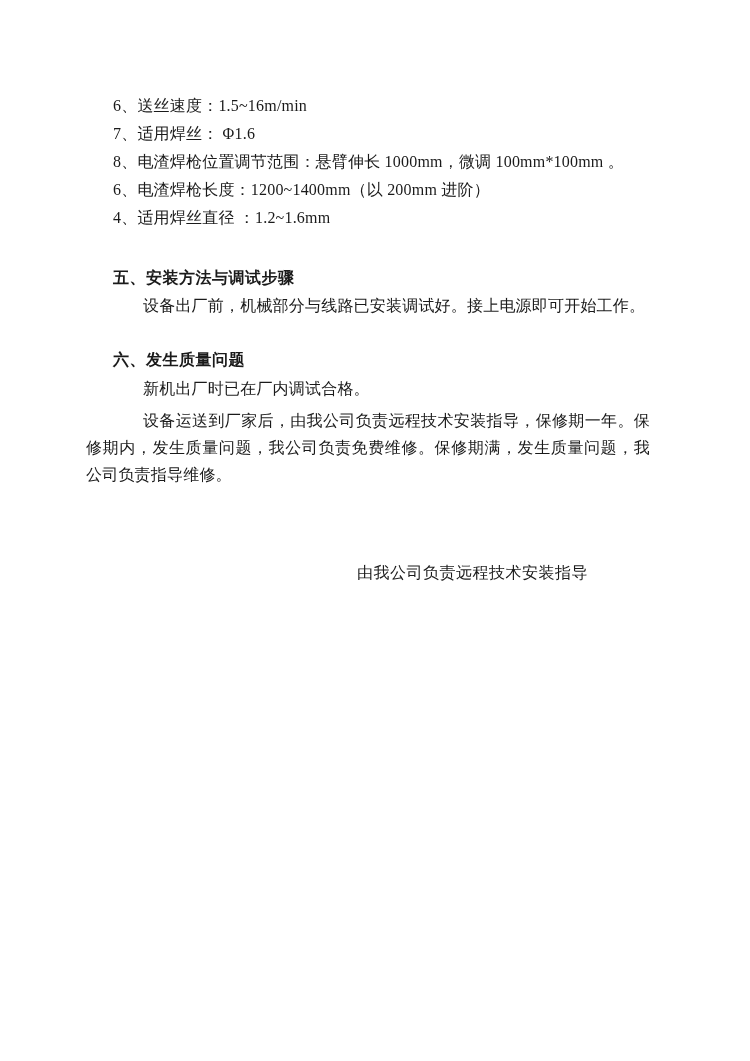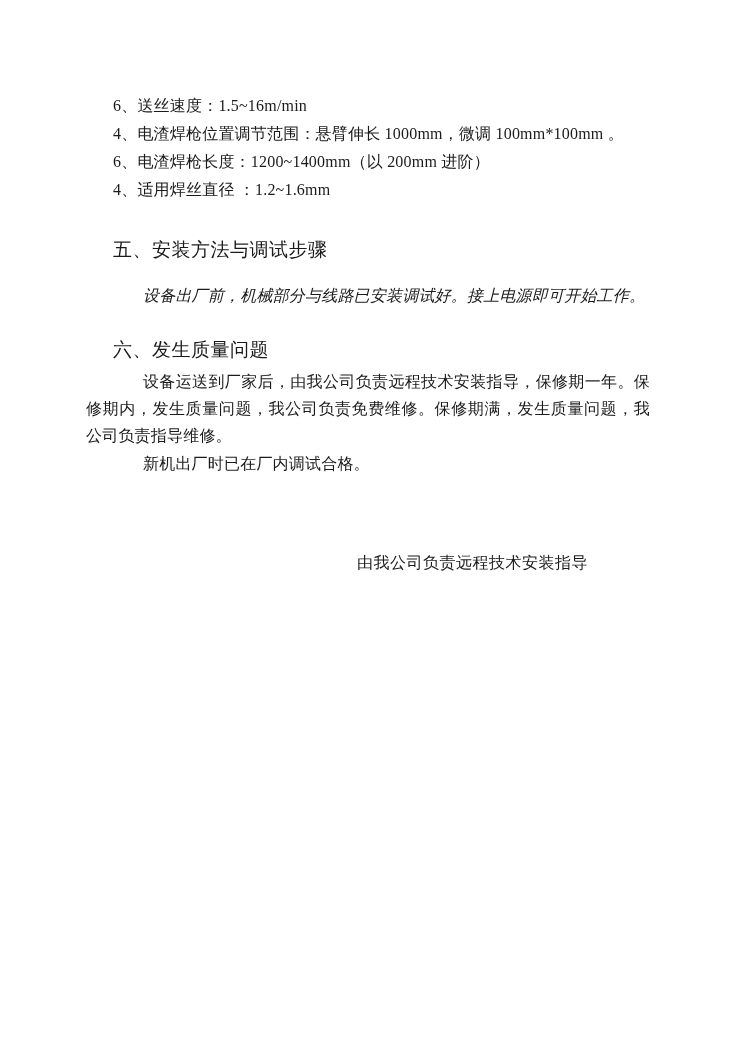--- a/index.html
+++ b/index.html
@@ -21,37 +21,36 @@
   .content {
     box-sizing: border-box;
     padding: 92px 100px 0 86px; 
   }
   .spec-item {
     margin: 0 0 0 27px;
     line-height: 28px;
     letter-spacing: 0.2px;
   }
   .section-heading {
-    font-size: 19px;
-    font-weight: normal;
+    font-size: 16px;
+    font-weight: bold;
     margin: 0 0 0 27px;
     line-height: 28px;
     letter-spacing: 0.5px;
   }
   .heading-install { margin-top: 32px; }
   .heading-service { margin-top: 27px; }
   .para {
     margin: 0;
     line-height: 27px;
     letter-spacing: 0.2px;
   }
   .para-install {
-    margin-top: 18px;
+    margin-top: 0;
     text-indent: 57px;
-    font-style: italic;
   }
   .para-service-1 {
     margin-top: 1px;
     line-height: 28px;
     text-indent: 57px;
   }
   .para-service-2 {
     margin-top: 4px;
     text-indent: 57px;
     text-align: justify;
@@ -64,31 +63,32 @@
   }
 </style>
 </head>
 <body>
 
 <div class="page">
   <div class="content">
 
     <div class="spec-list">
       <p class="spec-item">6、送丝速度：1.5~16m/min</p>
-      <p class="spec-item">4、电渣焊枪位置调节范围：悬臂伸长 1000mm，微调 100mm*100mm 。</p>
+      <p class="spec-item">7、适用焊丝： Φ1.6</p>
+      <p class="spec-item">8、电渣焊枪位置调节范围：悬臂伸长 1000mm，微调 100mm*100mm 。</p>
       <p class="spec-item">6、电渣焊枪长度：1200~1400mm（以 200mm 进阶）</p>
       <p class="spec-item">4、适用焊丝直径 ：1.2~1.6mm</p>
     </div>
 
     <h3 class="section-heading heading-install">五、安装方法与调试步骤</h3>
 
     <p class="para para-install">设备出厂前，机械部分与线路已安装调试好。接上电源即可开始工作。</p>
 
     <h3 class="section-heading heading-service">六、发生质量问题</h3>
 
+    <p class="para para-service-1">新机出厂时已在厂内调试合格。</p>
+
     <p class="para para-service-2">设备运送到厂家后，由我公司负责远程技术安装指导，保修期一年。保修期内，发生质量问题，我公司负责免费维修。保修期满，发生质量问题，我公司负责指导维修。</p>
-
-    <p class="para para-service-1">新机出厂时已在厂内调试合格。</p>
 
     <p class="signature">由我公司负责远程技术安装指导</p>
 
   </div>
 </div>
 
 </body></html>

